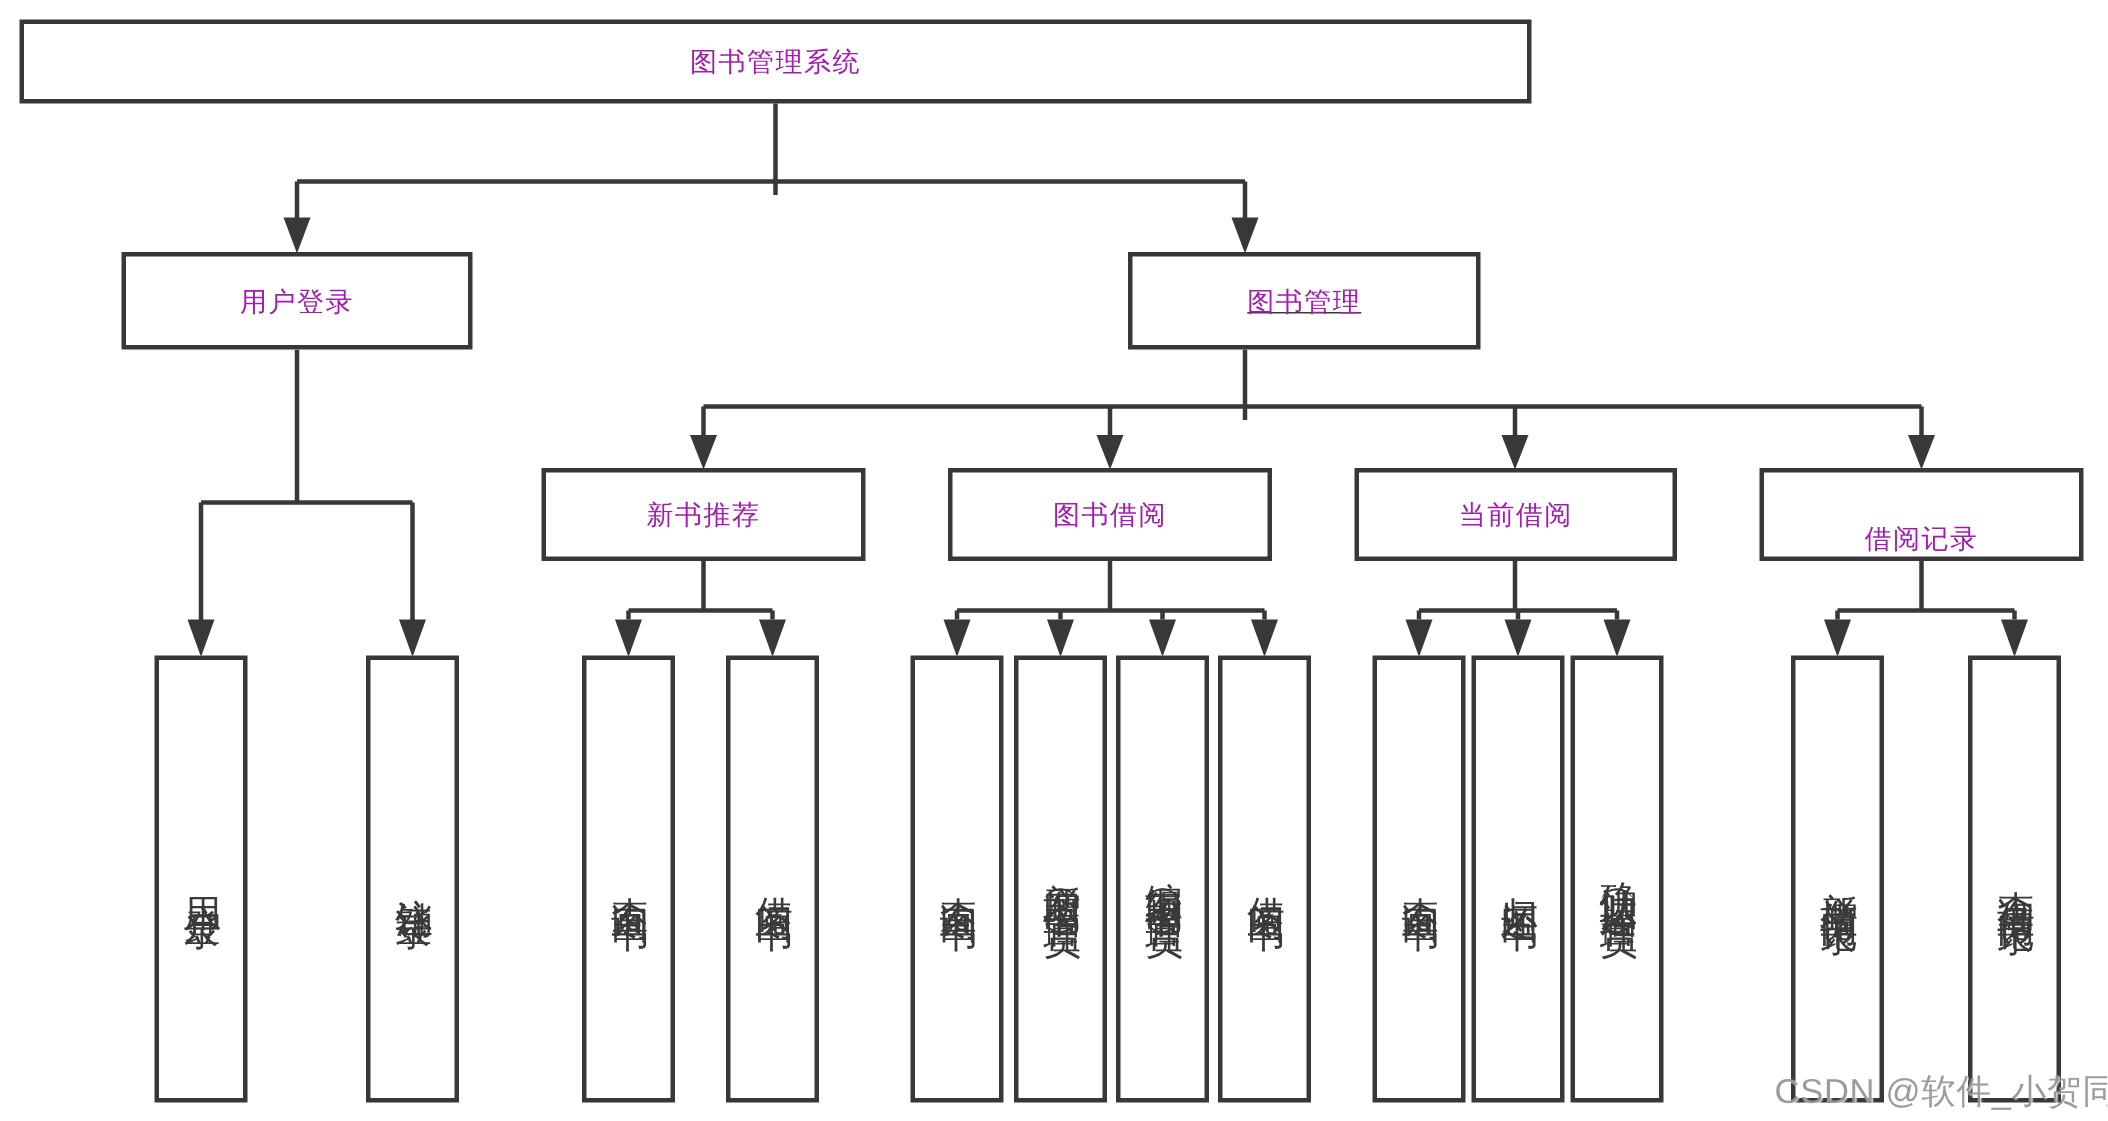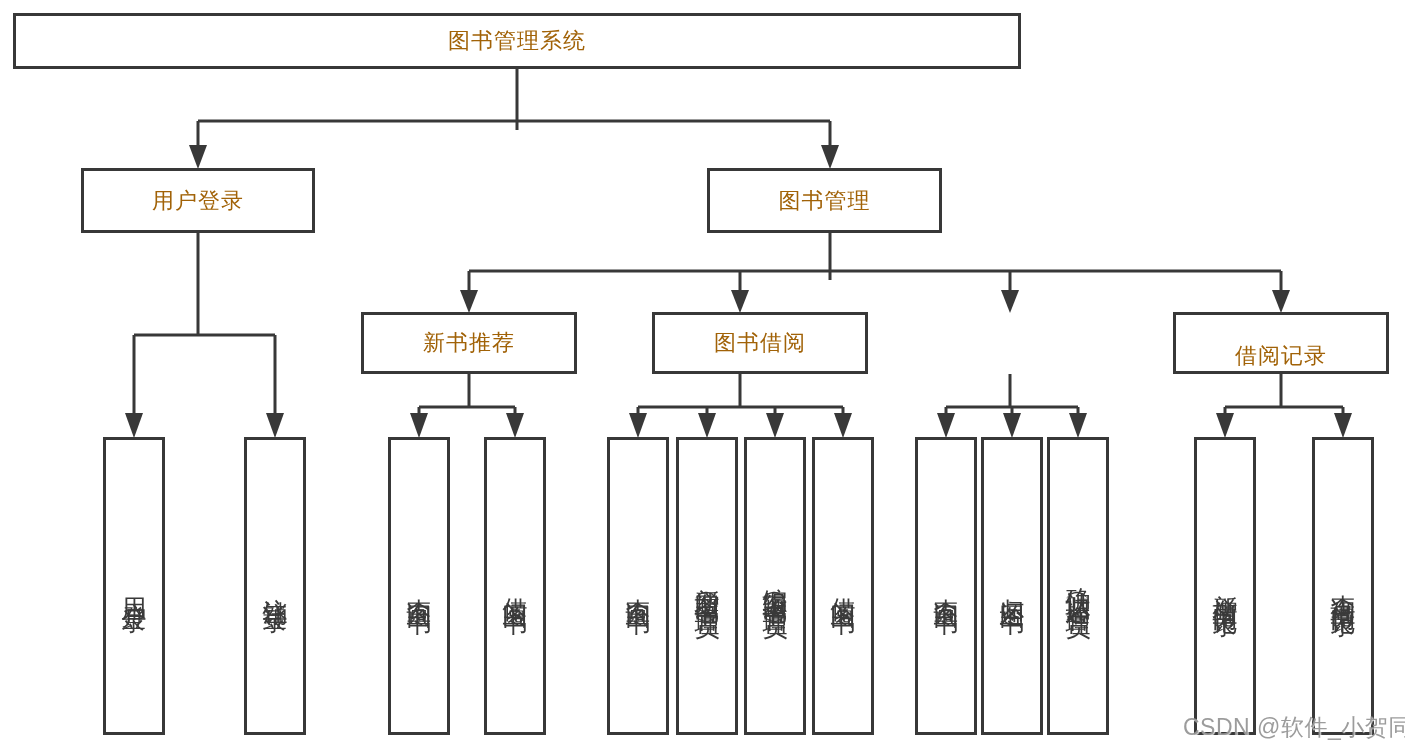--- a/index.html
+++ b/index.html
@@ -14,24 +14,24 @@
     position:absolute;
     box-sizing:border-box;
     border:3px solid #383838;
     background:#ffffff;
     display:flex;
     align-items:center;
     justify-content:center;
     color:#3a3a3a;
   }
   .hlabel{
-    font-size:22px;
+    font-size:18px;
     letter-spacing:1px;
     white-space:nowrap;
-    color:#a16207;
+    color:#a21caf;
   }
   .vlabel{
     writing-mode:vertical-rl;
     text-orientation:mixed;
     font-size:25px;
     letter-spacing:4px;
     line-height:1;
     color:#3a3a3a;
   }
   #connectors{
@@ -90,29 +90,32 @@
     </g>
   </svg>
 
   <div class="box" style="left:13px;top:13px;width:1008px;height:56px;">
     <span class="hlabel">图书管理系统</span>
   </div>
 
   <div class="box" style="left:81px;top:168px;width:234px;height:65px;">
     <span class="hlabel">用户登录</span>
   </div>
-  <div class="box" style="left:707px;top:168px;width:235px;height:65px;">
+  <div class="box" style="left:752px;top:168px;width:235px;height:65px;text-decoration:underline;">
     <span class="hlabel">图书管理</span>
   </div>
 
   <div class="box" style="left:361px;top:312px;width:216px;height:62px;text-align:right;">
     <span class="hlabel">新书推荐</span>
   </div>
-  <div class="box" style="left:632px;top:312px;width:216px;height:62px;margin-left:20px;">
+  <div class="box" style="left:632px;top:312px;width:216px;height:62px;">
     <span class="hlabel">图书借阅</span>
+  </div>
+  <div class="box" style="left:903px;top:312px;width:215px;height:62px;">
+    <span class="hlabel">当前借阅</span>
   </div>
   <div class="box" style="left:1173px;top:312px;width:216px;height:62px;align-items:flex-end;">
     <span class="hlabel">借阅记录</span>
   </div>
 
   <div class="box" style="left:103px;top:437px;width:62px;height:298px;">
     <span class="vlabel">用户登录</span>
   </div>
   <div class="box" style="left:244px;top:437px;width:62px;height:298px;">
     <span class="vlabel">注销登录</span>

